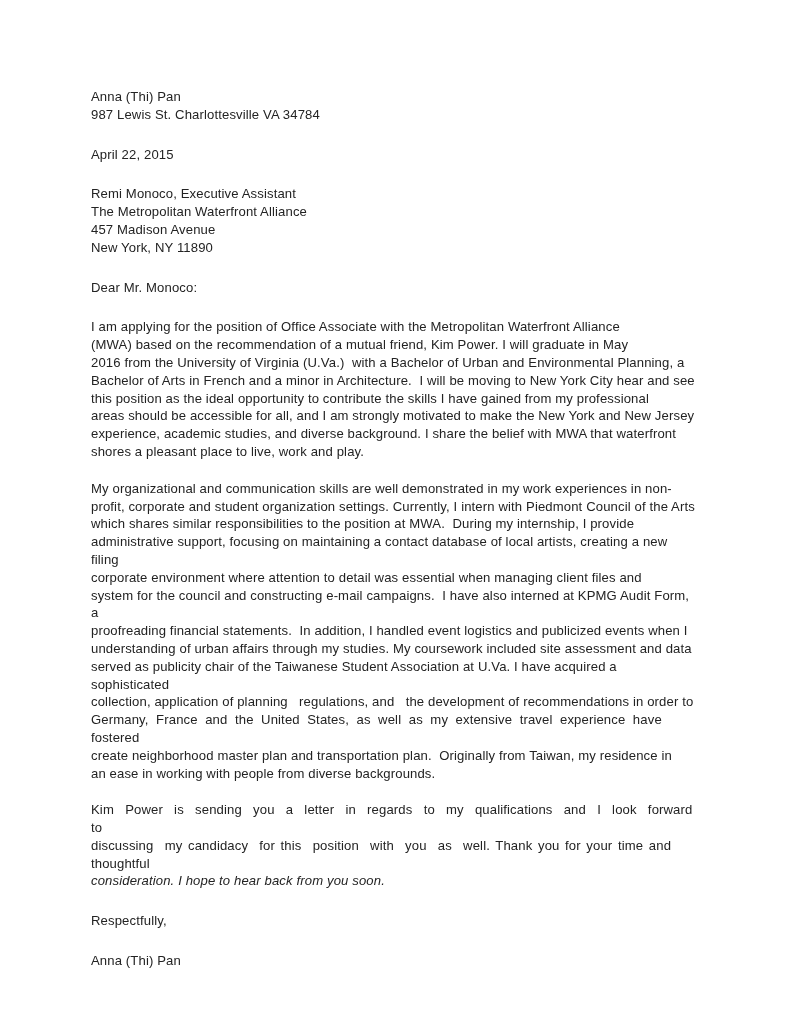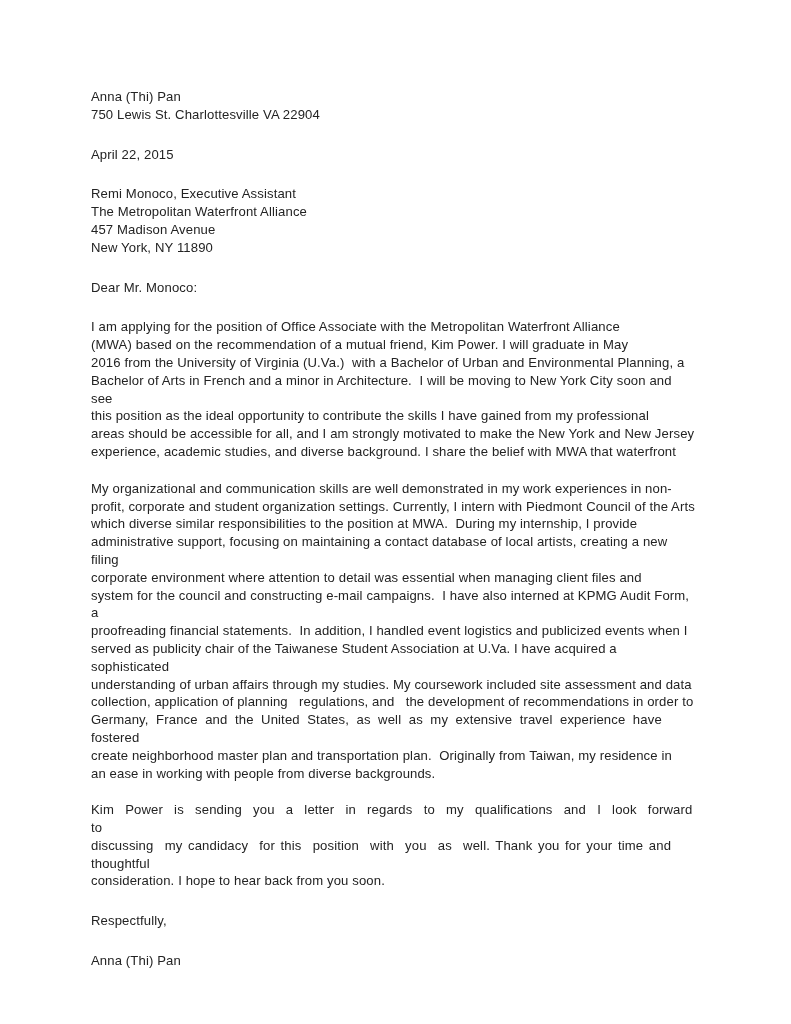--- a/index.html
+++ b/index.html
@@ -44,36 +44,37 @@
   .para .line {
     display: block;
   }
   
   .just-wide .line {
     word-spacing: 0.14em;
   }
   .just-xwide .line.last,
   .just-wide .line.last {
     word-spacing: normal;
+    font-style: italic;
   }
   .sender .line,
   .recipient .line,
   .closing .line {
     word-spacing: normal;
   }
 </style>
 </head>
 <body>
 
 <div class="page">
   <div class="letter">
 
     <div class="block sender">
       <span class="line">Anna (Thi) Pan</span>
-      <span class="line">750 Lewis St. Charlottesville VA 22904</span>
+      <span class="line">987 Lewis St. Charlottesville VA 34784</span>
     </div>
 
     <div class="gap-lg"></div>
 
     <div class="block">
       <span class="line">April 22, 2015</span>
     </div>
 
     <div class="gap-lg"></div>
 
@@ -89,38 +90,39 @@
     <div class="block">
       <span class="line">Dear Mr. Monoco:</span>
     </div>
 
     <div class="gap-lg"></div>
 
     <div class="block para">
       <span class="line">I am applying for the position of Office Associate with the Metropolitan Waterfront Alliance</span>
       <span class="line">(MWA) based on the recommendation of a mutual friend, Kim Power. I will graduate in May</span>
       <span class="line">2016 from the University of Virginia (U.Va.)  with a Bachelor of Urban and Environmental Planning, a</span>
-      <span class="line">Bachelor of Arts in French and a minor in Architecture.  I will be moving to New York City soon and see</span>
+      <span class="line">Bachelor of Arts in French and a minor in Architecture.  I will be moving to New York City hear and see</span>
       <span class="line">this position as the ideal opportunity to contribute the skills I have gained from my professional</span>
       <span class="line">areas should be accessible for all, and I am strongly motivated to make the New York and New Jersey</span>
       <span class="line">experience, academic studies, and diverse background. I share the belief with MWA that waterfront</span>
+      <span class="line last">shores a pleasant place to live, work and play.</span>
     </div>
 
     <div class="gap-md"></div>
 
     <div class="block para">
       <span class="line">My organizational and communication skills are well demonstrated in my work experiences in non-</span>
       <span class="line">profit, corporate and student organization settings. Currently, I intern with Piedmont Council of the Arts</span>
-      <span class="line">which diverse similar responsibilities to the position at MWA.  During my internship, I provide</span>
+      <span class="line">which shares similar responsibilities to the position at MWA.  During my internship, I provide</span>
       <span class="line">administrative support, focusing on maintaining a contact database of local artists, creating a new filing</span>
       <span class="line">corporate environment where attention to detail was essential when managing client files and</span>
       <span class="line">system for the council and constructing e-mail campaigns.  I have also interned at KPMG Audit Form, a</span>
       <span class="line">proofreading financial statements.  In addition, I handled event logistics and publicized events when I</span>
+      <span class="line">understanding of urban affairs through my studies. My coursework included site assessment and data</span>
       <span class="line">served as publicity chair of the Taiwanese Student Association at U.Va. I have acquired a sophisticated</span>
-      <span class="line">understanding of urban affairs through my studies. My coursework included site assessment and data</span>
       <span class="line">collection, application of planning   regulations, and   the development of recommendations in order to</span>
       <span class="line">Germany,  France  and  the  United  States,  as  well  as  my  extensive  travel  experience  have fostered</span>
       <span class="line">create neighborhood master plan and transportation plan.  Originally from Taiwan, my residence in</span>
       <span class="line last">an ease in working with people from diverse backgrounds.</span>
     </div>
 
     <div class="gap-md"></div>
 
     <div class="block para just-wide">
       <span class="line">Kim  Power  is  sending  you  a  letter  in  regards  to  my  qualifications  and  I  look  forward  to</span>

